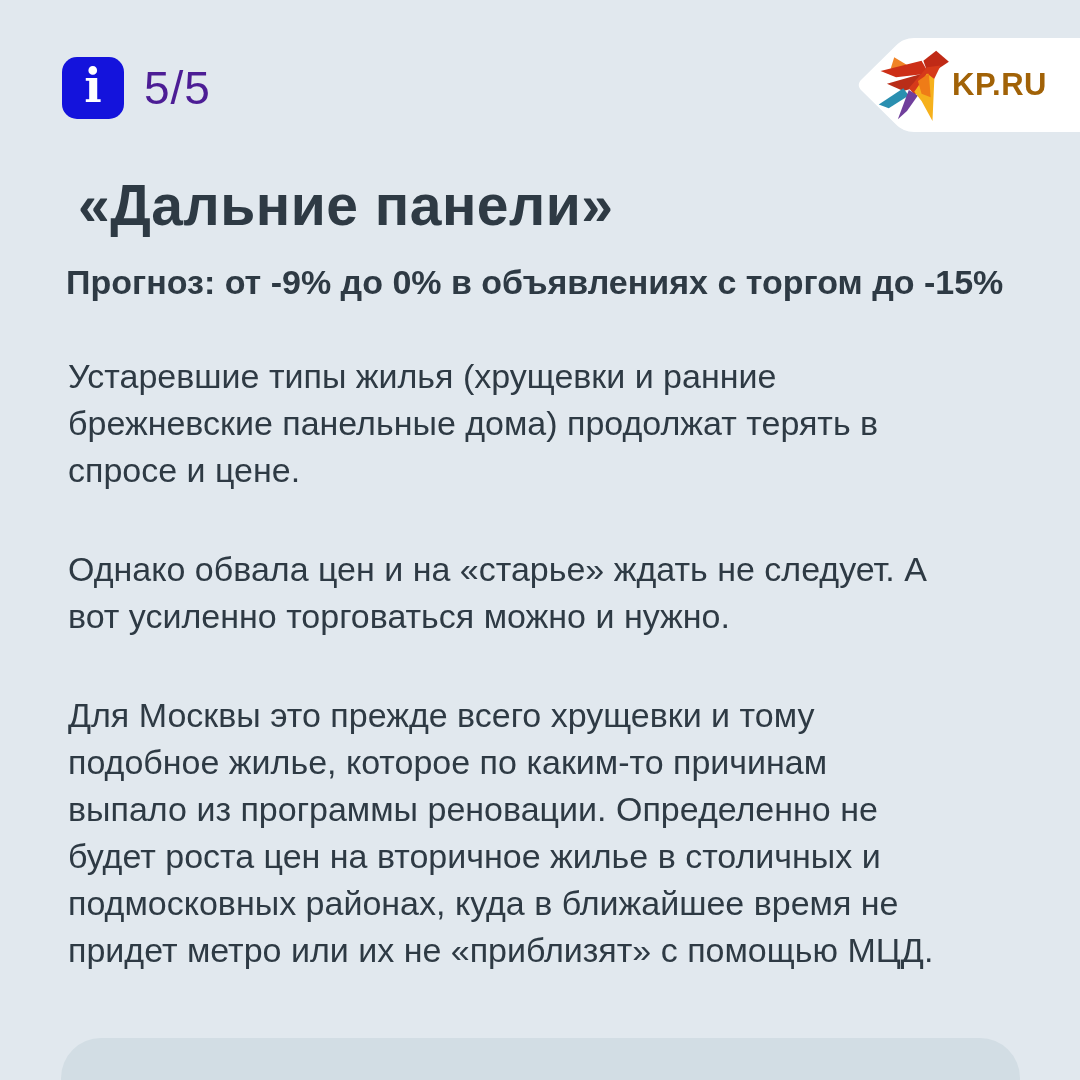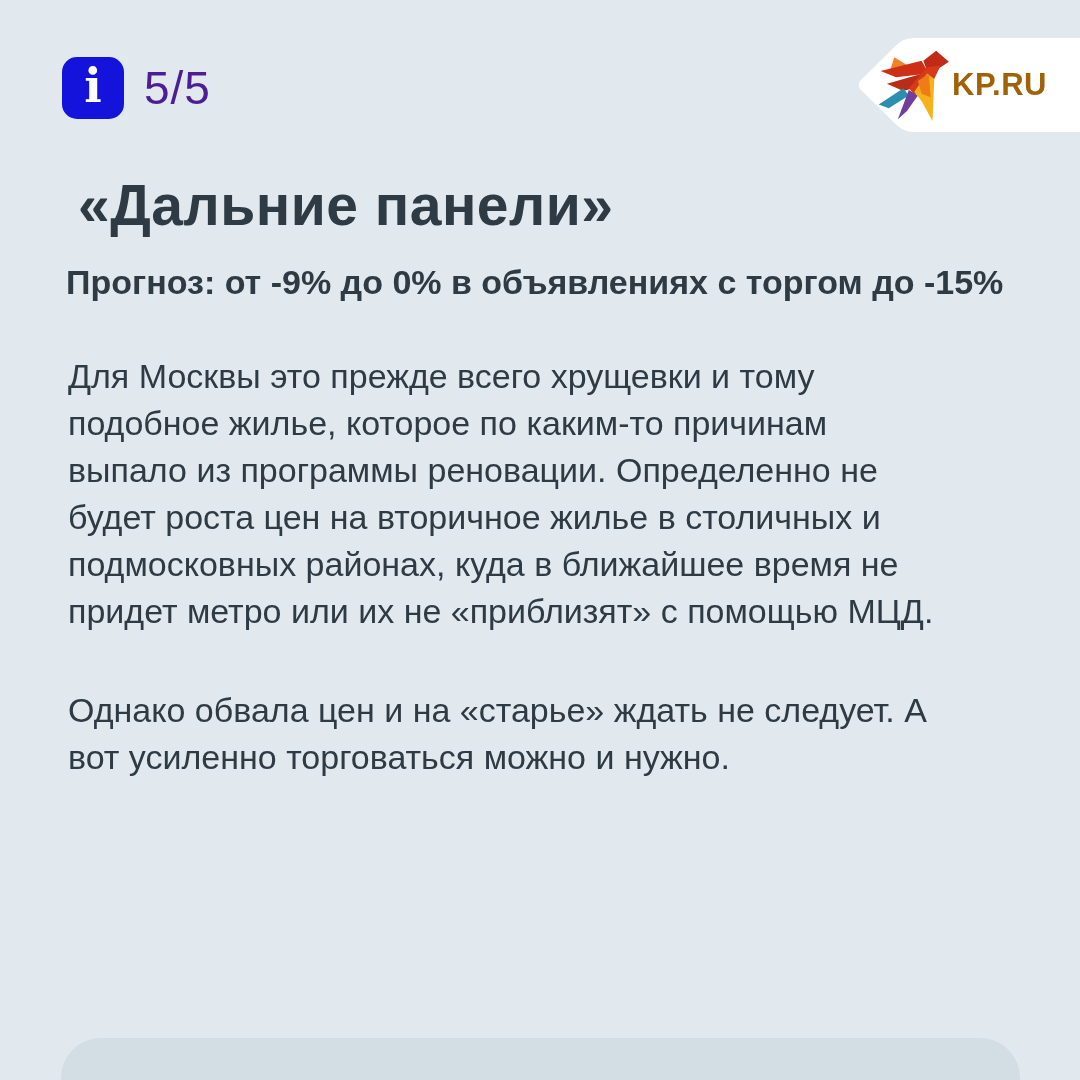--- a/index.html
+++ b/index.html
@@ -128,23 +128,26 @@
     <polygon points="42,50 56,30 64,36 62,82 50,60" fill="#f6b11c"></polygon>
     <polygon points="46,38 58,30 60,56 50,52" fill="#ef7c17"></polygon>
   </svg>
   <div class="kp-text">KP.RU</div>
 </div>
 
 <h1 class="article-title">«Дальние панели»</h1>
 <div class="forecast-line">Прогноз: от -9% до 0% в объявлениях с торгом до -15%</div>
 
 <div class="body-text">
+  <p>Устаревшие типы жилья (хрущевки и ранние
+брежневские панельные дома) продолжат терять в
+спросе и цене.</p>
+  <p>Однако обвала цен и на «старье» ждать не следует. А
+вот усиленно торговаться можно и нужно.</p>
   <p>Для Москвы это прежде всего хрущевки и тому
 подобное жилье, которое по каким-то причинам
 выпало из программы реновации. Определенно не
 будет роста цен на вторичное жилье в столичных и
 подмосковных районах, куда в ближайшее время не
 придет метро или их не «приблизят» с помощью МЦД.</p>
-  <p>Однако обвала цен и на «старье» ждать не следует. А
-вот усиленно торговаться можно и нужно.</p>
 </div>
 
 <div class="next-card-preview"></div>
 
 </body></html>

